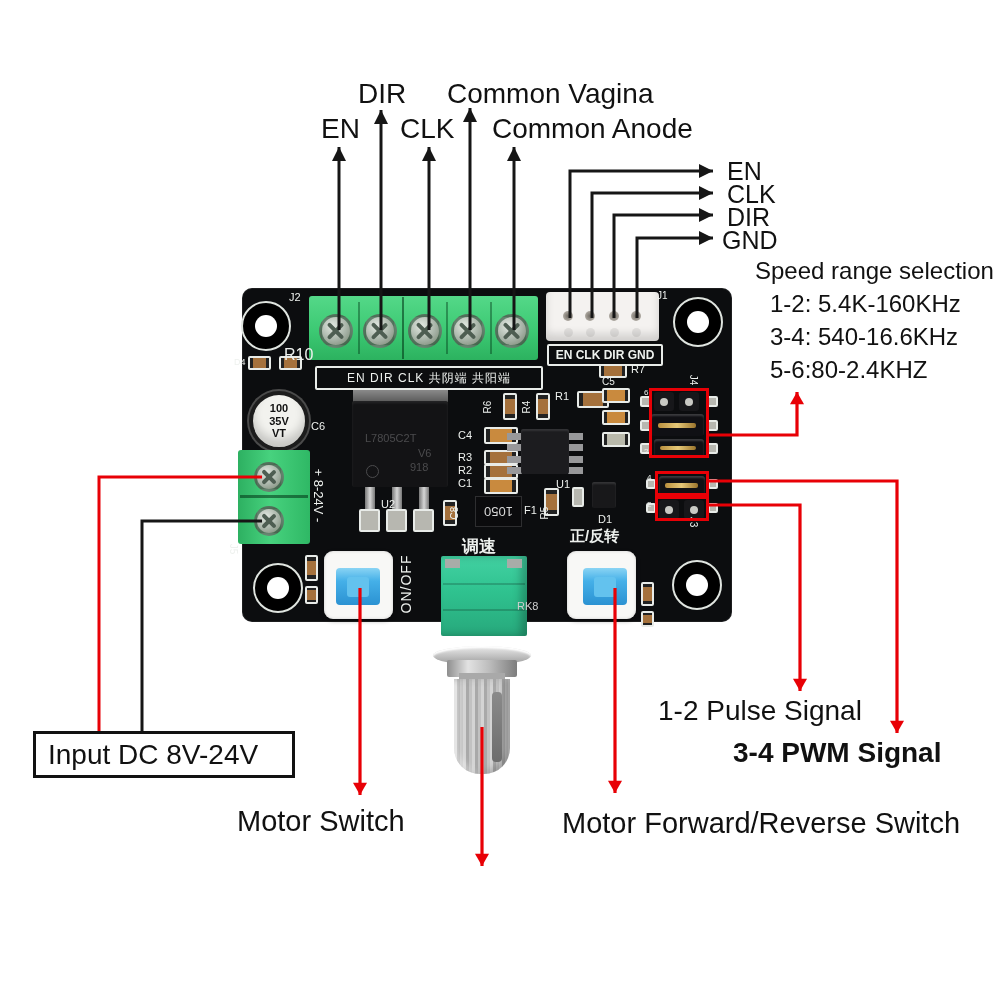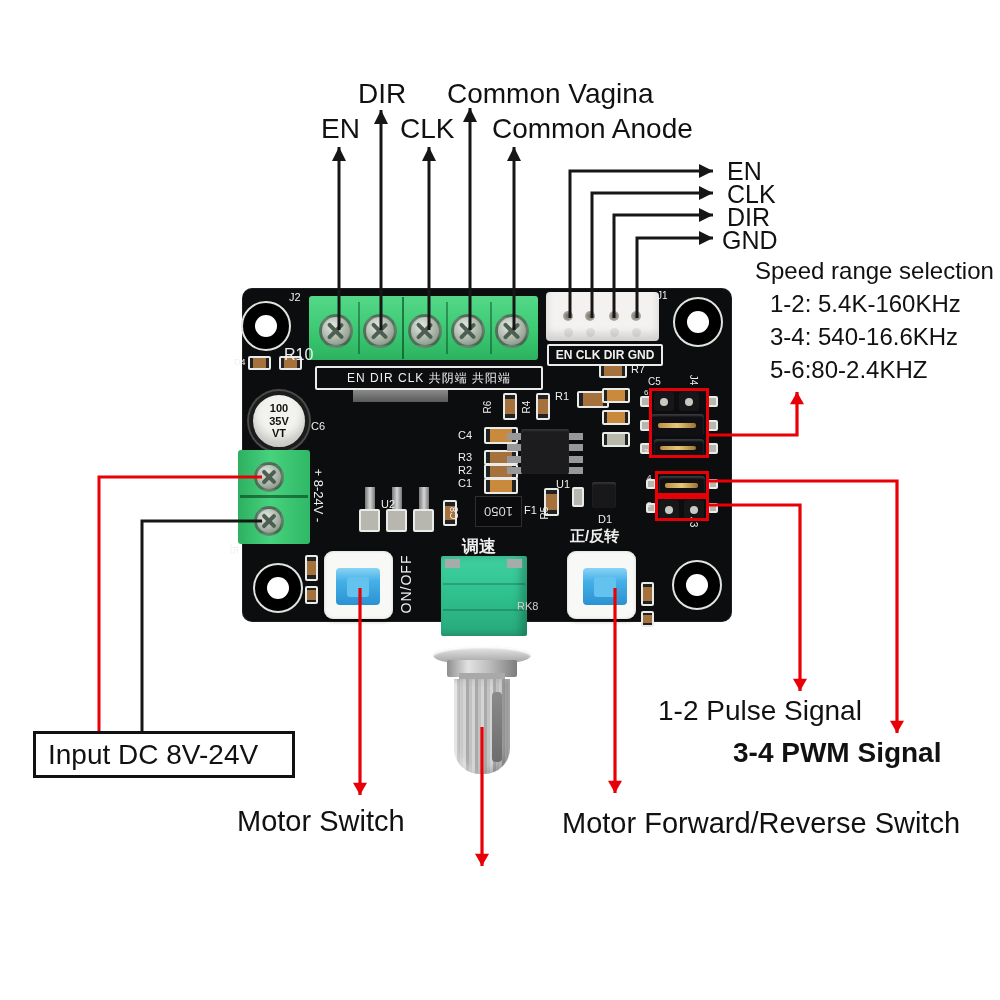--- a/index.html
+++ b/index.html
@@ -105,20 +105,27 @@
        border:4px solid #1c1c1c;box-sizing:border-box;box-shadow:0 0 0 2px #4a4a4a,inset 0 -8px 10px rgba(0,0,0,.18);
        z-index:6;display:flex;flex-direction:column;align-items:center;justify-content:center;
        color:#111;font-size:11px;font-weight:bold;line-height:1.15;">
     <span>100</span>
     <span>35V</span>
     <span>VT</span>
   </div>
   <div class="silk" style="left:311px;top:421px;">C6</div>
 
   <div class="x" style="left:353px;top:389px;width:95px;height:13px;background:linear-gradient(180deg,#8e8e8e,#5a5a5a);z-index:6;"></div>
+  <div class="x" style="left:352px;top:401px;width:96px;height:86px;background:#131315;border-radius:2px;z-index:6;
+       box-shadow:inset 0 2px 3px rgba(255,255,255,.08);color:#4b4b4d;font-size:11px;">
+    <span class="x" style="left:13px;top:31px;">L7805C2T</span>
+    <span class="x" style="left:66px;top:46px;">V6</span>
+    <span class="x" style="left:58px;top:60px;">918</span>
+    <span class="x" style="left:14px;top:64px;width:11px;height:11px;border:1px solid #4b4b4d;border-radius:50%;"></span>
+  </div>
   <div class="x" style="left:365px;top:487px;width:10px;height:24px;background:linear-gradient(90deg,#777,#d6d6d6,#777);z-index:6;"></div>
   <div class="x" style="left:392px;top:487px;width:10px;height:24px;background:linear-gradient(90deg,#777,#d6d6d6,#777);z-index:6;"></div>
   <div class="x" style="left:419px;top:487px;width:10px;height:24px;background:linear-gradient(90deg,#777,#d6d6d6,#777);z-index:6;"></div>
   <div class="pad" style="left:359px;top:509px;width:21px;height:23px;"></div>
   <div class="pad" style="left:386px;top:509px;width:21px;height:23px;"></div>
   <div class="pad" style="left:413px;top:509px;width:21px;height:23px;"></div>
   <div class="silk" style="left:381px;top:499px;z-index:9;">U2</div>
 
   <div class="x" style="left:238px;top:450px;width:72px;height:94px;border-radius:3px;z-index:6;
        background:linear-gradient(90deg,#2db061,#47d27e 45%,#2fb865);"></div>
@@ -151,21 +158,21 @@
   <div class="x" style="left:507px;top:456px;width:15px;height:7px;background:#98989a;z-index:6;"></div>
   <div class="x" style="left:507px;top:467px;width:15px;height:7px;background:#98989a;z-index:6;"></div>
   <div class="x" style="left:568px;top:433px;width:15px;height:7px;background:#98989a;z-index:6;"></div>
   <div class="x" style="left:568px;top:444px;width:15px;height:7px;background:#98989a;z-index:6;"></div>
   <div class="x" style="left:568px;top:456px;width:15px;height:7px;background:#98989a;z-index:6;"></div>
   <div class="x" style="left:568px;top:467px;width:15px;height:7px;background:#98989a;z-index:6;"></div>
   <div class="silk" style="left:556px;top:479px;">U1</div>
 
   <div class="comp" style="left:599px;top:364px;width:28px;height:14px;"></div>
   <div class="silk" style="left:631px;top:364px;">R7</div>
-  <div class="silk" style="left:602px;top:377px;font-size:10px;margin-left:46px;">C5</div>
+  <div class="silk" style="left:602px;top:377px;font-size:10px;">C5</div>
   <div class="comp org" style="left:602px;top:388px;width:28px;height:15px;"></div>
   <div class="comp org" style="left:602px;top:410px;width:28px;height:15px;"></div>
   <div class="comp gry" style="left:602px;top:432px;width:28px;height:15px;"></div>
 
   <div class="comp v" style="left:443px;top:500px;width:14px;height:26px;"></div>
   <div class="silk rotn90" style="left:449px;top:508px;font-size:10px;">C8</div>
   <div class="x" style="left:475px;top:496px;width:45px;height:29px;background:#0b0b0d;border:1px solid #2e2e30;z-index:7;
        display:flex;align-items:center;justify-content:center;color:#d8d8d8;font-size:13px;">
     <span class="rot180" style="display:inline-block;">1050</span>
   </div>

